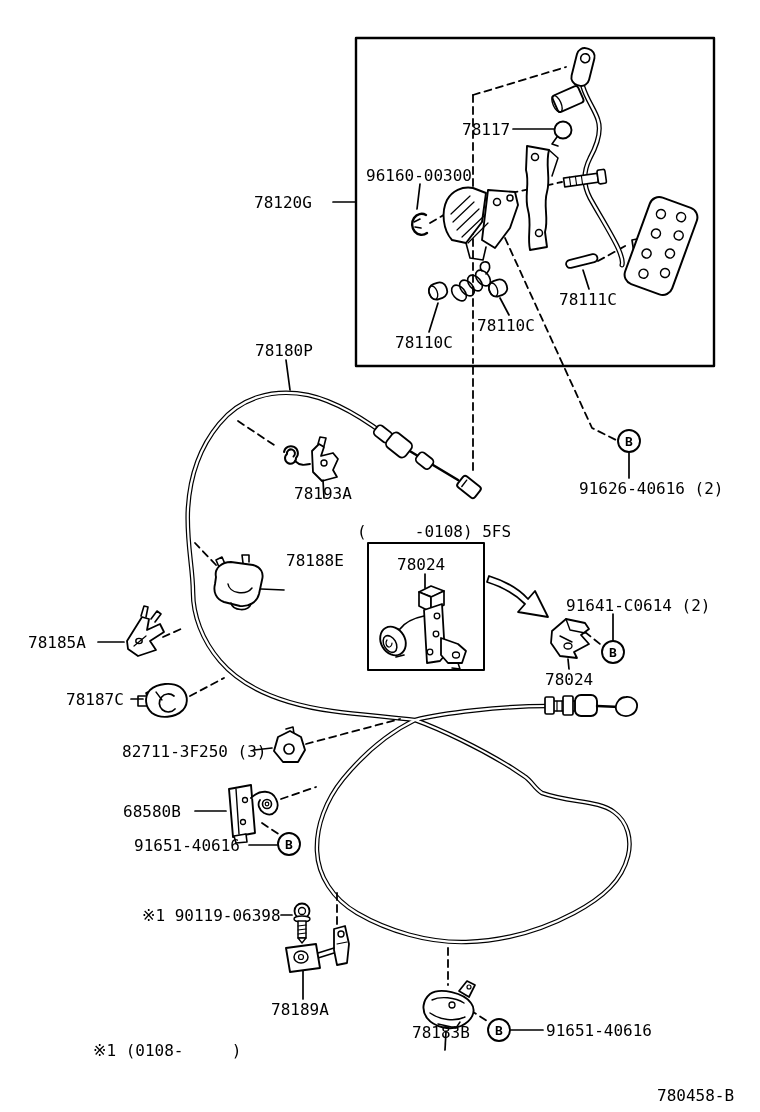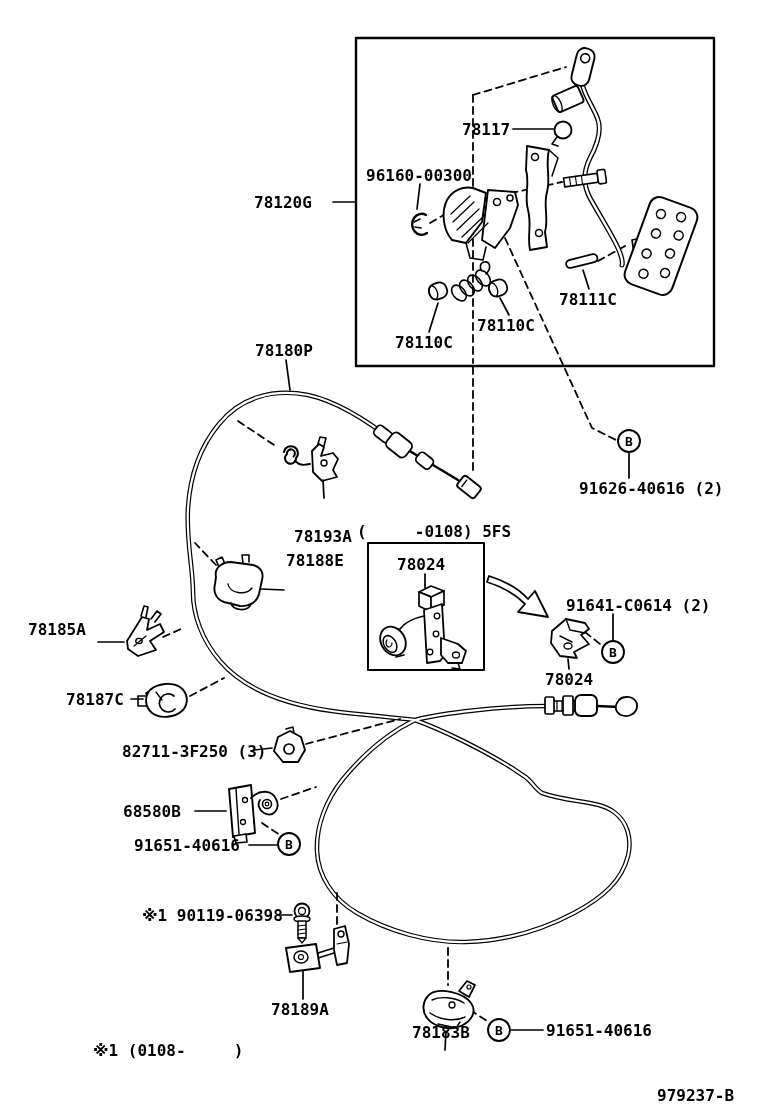--- a/index.html
+++ b/index.html
@@ -2,21 +2,21 @@
 <html><head>
 <meta charset="utf-8">
 <style>
   html,body{margin:0;padding:0;background:#fff;}
   .stage{
     position:relative;width:760px;height:1112px;background:#ffffff;
     font-family:"DejaVu Sans Mono","DejaVu Sans",monospace;overflow:hidden;
   }
   svg.artwork{position:absolute;left:0;top:0;}
   .lbl{
-    position:absolute;font-size:16px;font-weight:bold;color:#000;
+    position:absolute;font-size:16px;font-weight:normal;color:#000;
     line-height:18px;white-space:pre;letter-spacing:0px;
   }
 </style>
 </head>
 <body>
 
 <div class="stage">
 
 <svg class="artwork" width="760" height="1112" viewBox="0 0 760 1112" fill="none" stroke="#000" stroke-linecap="round" stroke-linejoin="round">
 
@@ -341,31 +341,31 @@
 </svg>
 
 <div class="lbl" style="left:462px;top:121px">78117</div>
 <div class="lbl" style="left:366px;top:167px">96160-00300</div>
 <div class="lbl" style="left:254px;top:194px">78120G</div>
 <div class="lbl" style="left:559px;top:291px">78111C</div>
 <div class="lbl" style="left:477px;top:317px">78110C</div>
 <div class="lbl" style="left:395px;top:334px">78110C</div>
 <div class="lbl" style="left:255px;top:342px">78180P</div>
 <div class="lbl" style="left:579px;top:480px">91626-40616 (2)</div>
-<div class="lbl" style="left:294px;top:528px">78193A</div>
+<div class="lbl" style="left:294px;top:485px">78193A</div>
 <div class="lbl" style="left:357px;top:523px">(     -0108) 5FS</div>
 <div class="lbl" style="left:397px;top:556px">78024</div>
 <div class="lbl" style="left:566px;top:597px">91641-C0614 (2)</div>
 <div class="lbl" style="left:286px;top:552px">78188E</div>
-<div class="lbl" style="left:28px;top:621px">78185A</div>
+<div class="lbl" style="left:28px;top:634px">78185A</div>
 <div class="lbl" style="left:545px;top:671px">78024</div>
 <div class="lbl" style="left:66px;top:691px">78187C</div>
 <div class="lbl" style="left:122px;top:743px">82711-3F250 (3)</div>
 <div class="lbl" style="left:123px;top:803px">68580B</div>
 <div class="lbl" style="left:134px;top:837px">91651-40616</div>
 <div class="lbl" style="left:142px;top:907px">※1 90119-06398</div>
 <div class="lbl" style="left:271px;top:1001px">78189A</div>
 <div class="lbl" style="left:546px;top:1022px">91651-40616</div>
 <div class="lbl" style="left:412px;top:1024px">78183B</div>
 <div class="lbl" style="left:93px;top:1042px">※1 (0108-     )</div>
-<div class="lbl" style="left:657px;top:1087px">979237-B</div>
+<div class="lbl" style="left:657px;top:1087px">780458-B</div>
 
 </div>
 
 </body></html>

